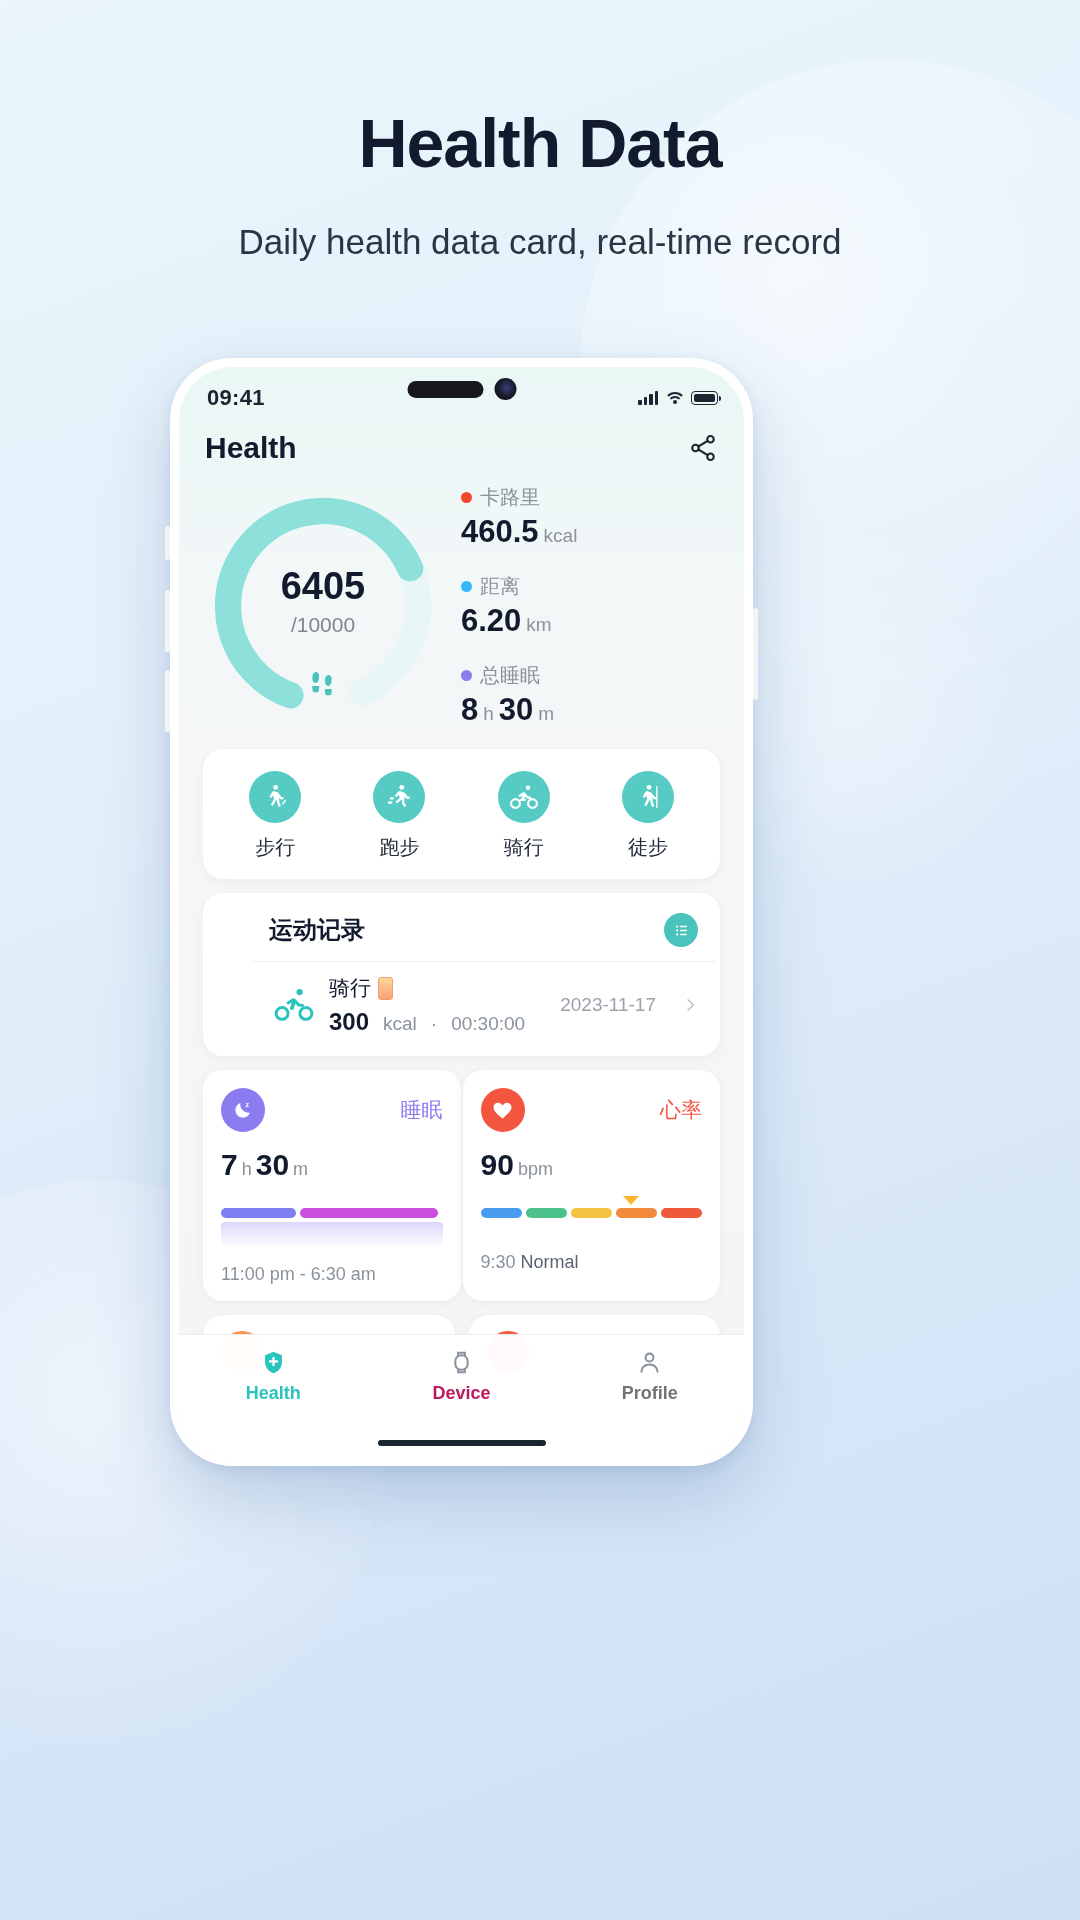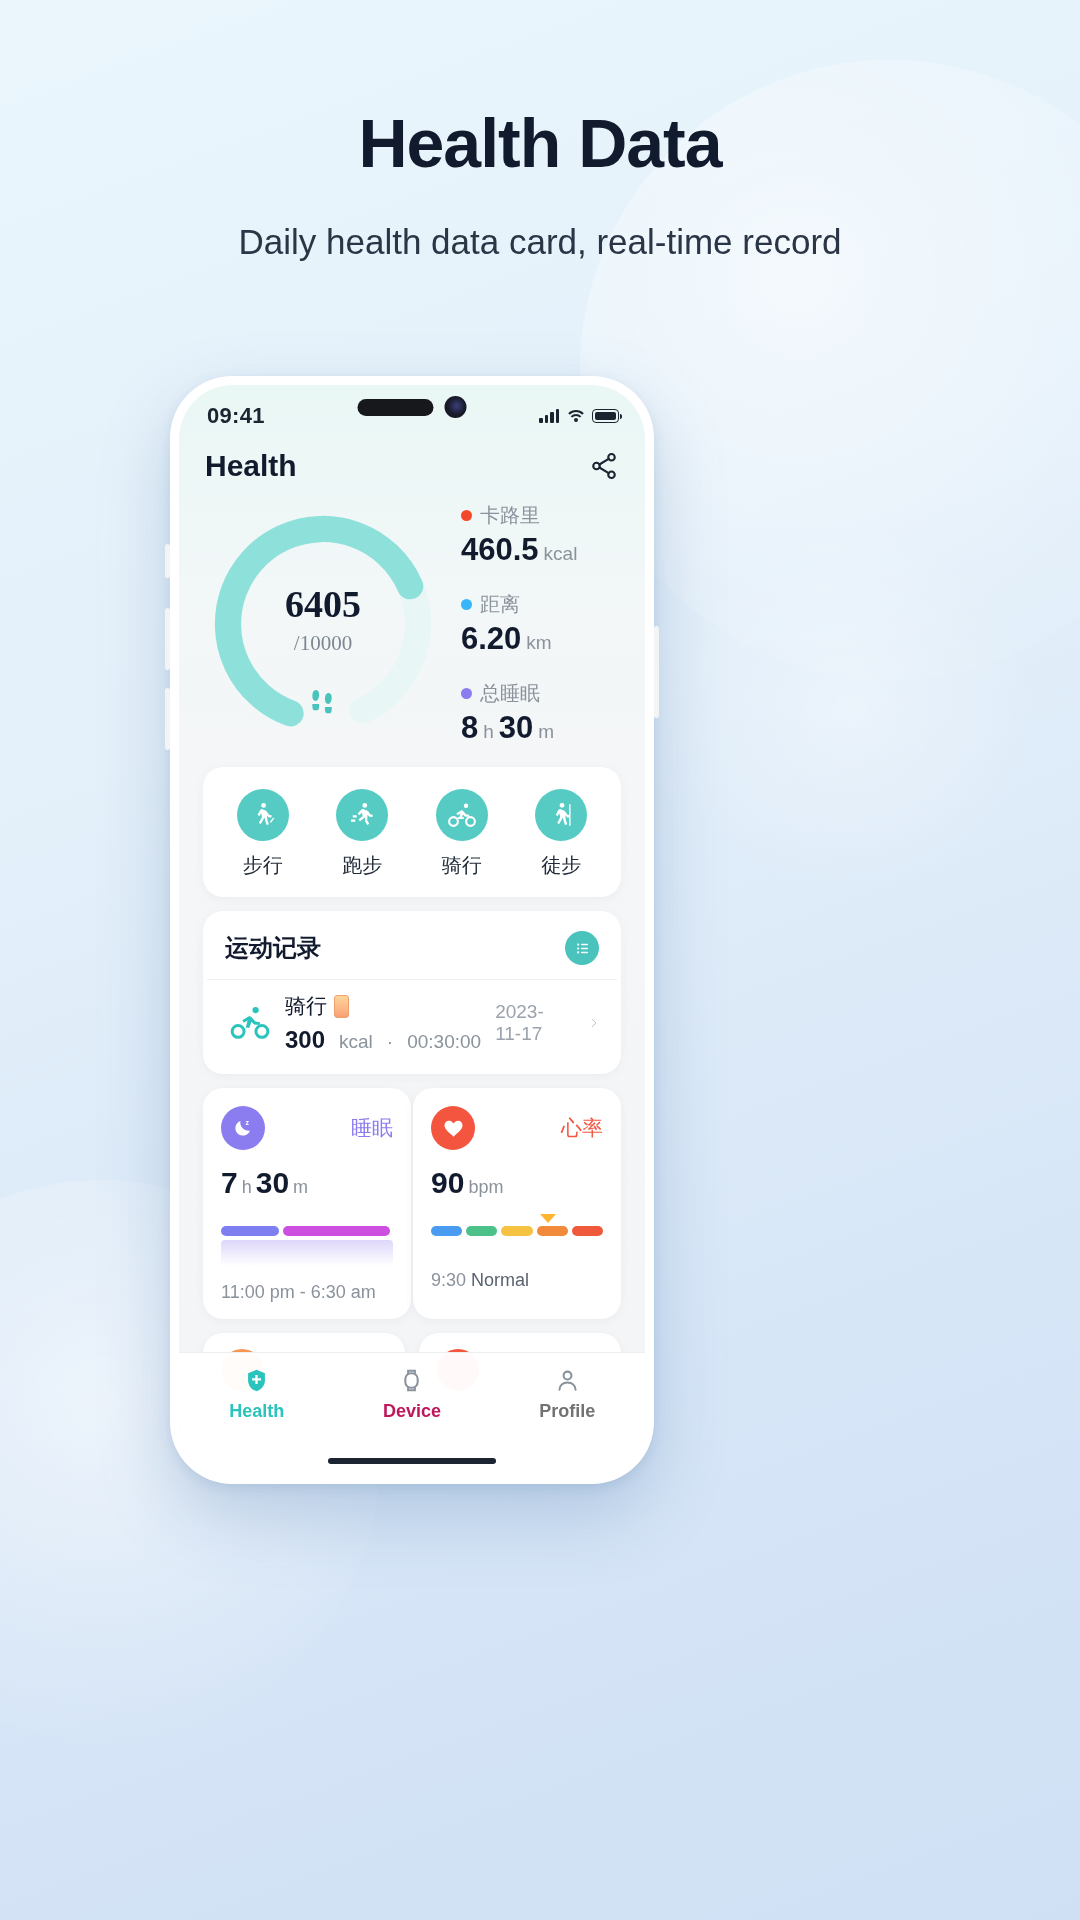--- a/index.html
+++ b/index.html
@@ -53,22 +53,22 @@
     text-align: center;
     font-size: 35px;
     font-weight: 400;
     color: #2a3546;
   }
 
   
   .phone {
     position: absolute;
     left: 170px;
-    top: 376px;
-    width: 484px;
+    top: 358px;
+    width: 583px;
     height: 1108px;
     background: #ffffff;
     border-radius: 62px;
     box-shadow: 0 30px 70px rgba(80,120,170,0.28), 0 4px 12px rgba(80,120,170,0.15);
     padding: 9px;
     box-sizing: border-box;
   }
   .phone-screen {
     position: relative;
     width: 100%;
@@ -175,21 +175,20 @@
   .summary {
     display: flex;
     padding: 10px 22px 18px 18px;
     align-items: center;
   }
   .ring-wrap {
     position: relative;
     width: 252px;
     height: 250px;
     flex: none;
-    font-family: Liberation Serif, serif;
   }
   .ring-center {
     position: absolute;
     left: 0; right: 0;
     top: 86px;
     text-align: center;
   }
   .ring-steps {
     font-size: 38px;
     font-weight: 700;
@@ -238,20 +237,21 @@
     font-weight: 400;
     color: #8a929c;
   }
 
   
   .card {
     background: #ffffff;
     border-radius: 20px;
     margin: 0 24px 14px 24px;
     box-shadow: 0 2px 10px rgba(100,120,150,0.07);
+    padding-left: 44px;
   }
   .activities {
     display: flex;
     justify-content: space-around;
     padding: 22px 10px 18px 10px;
   }
   .act {
     display: flex;
     flex-direction: column;
     align-items: center;

